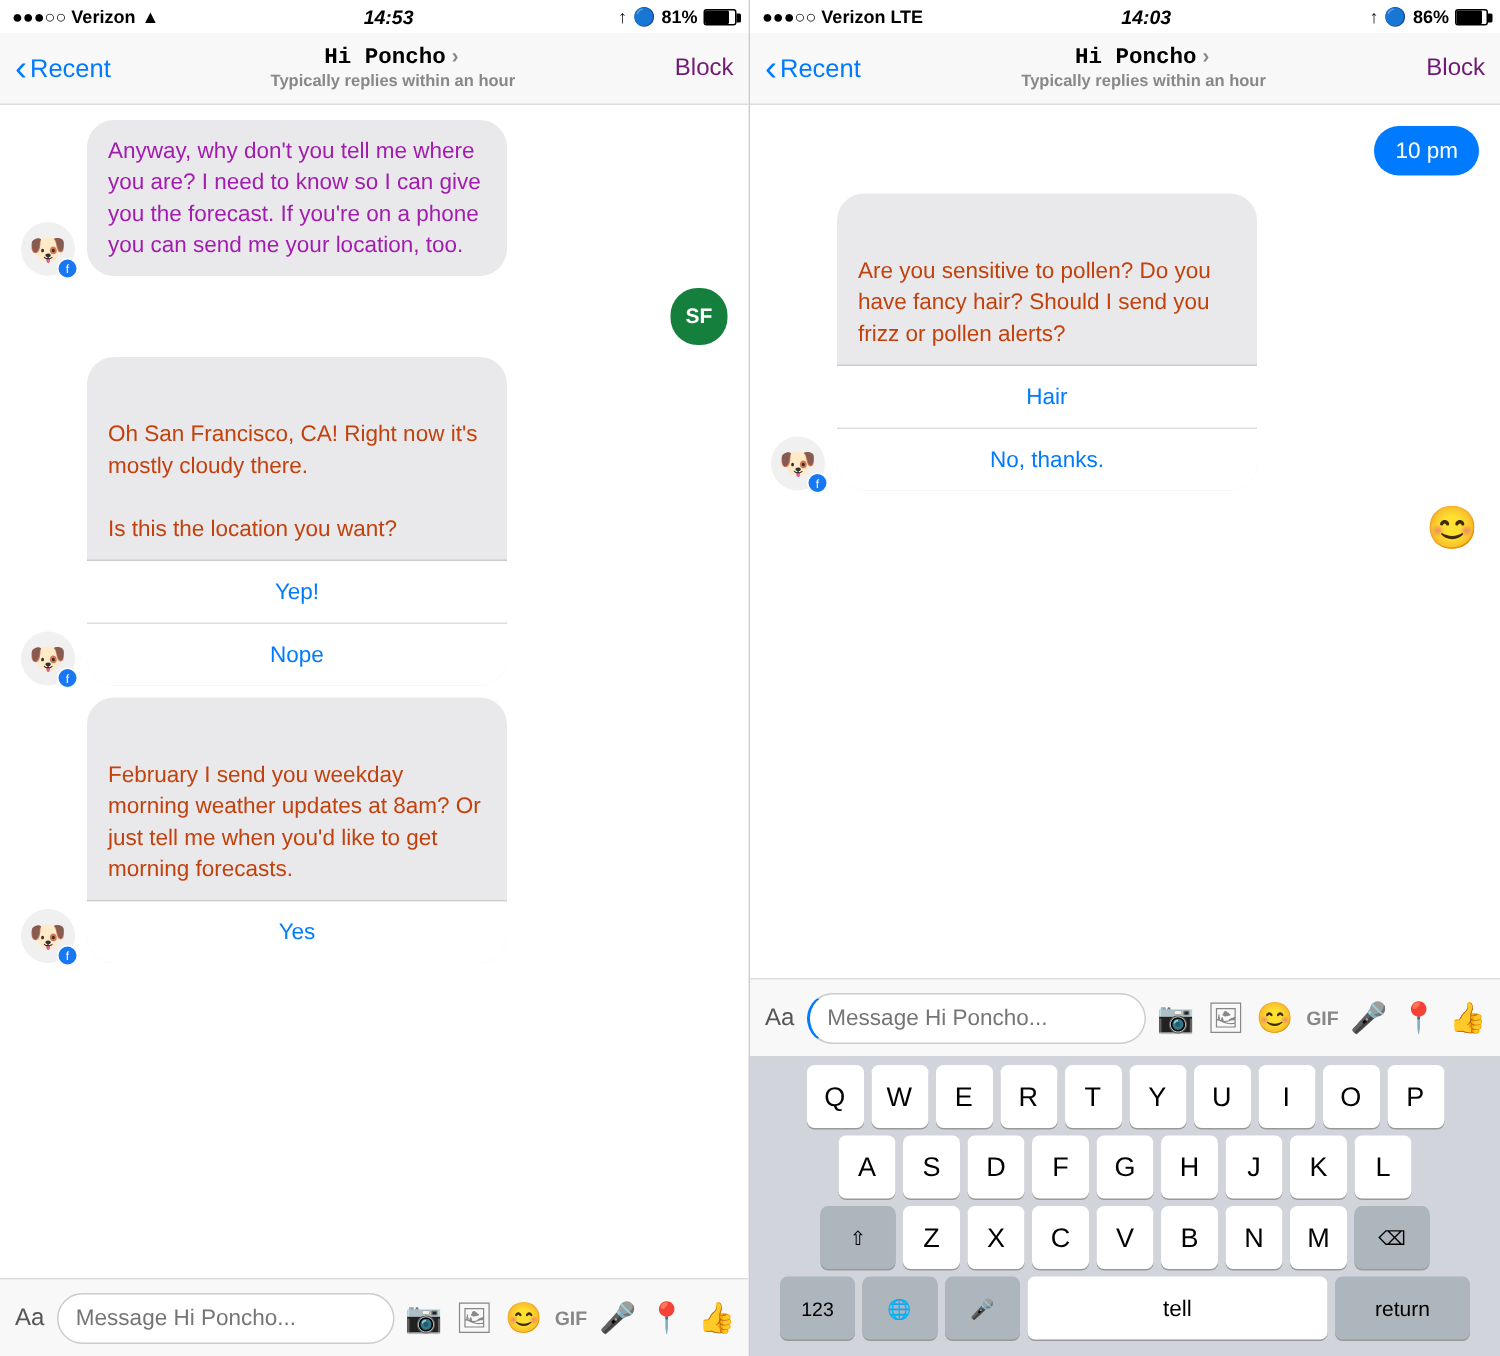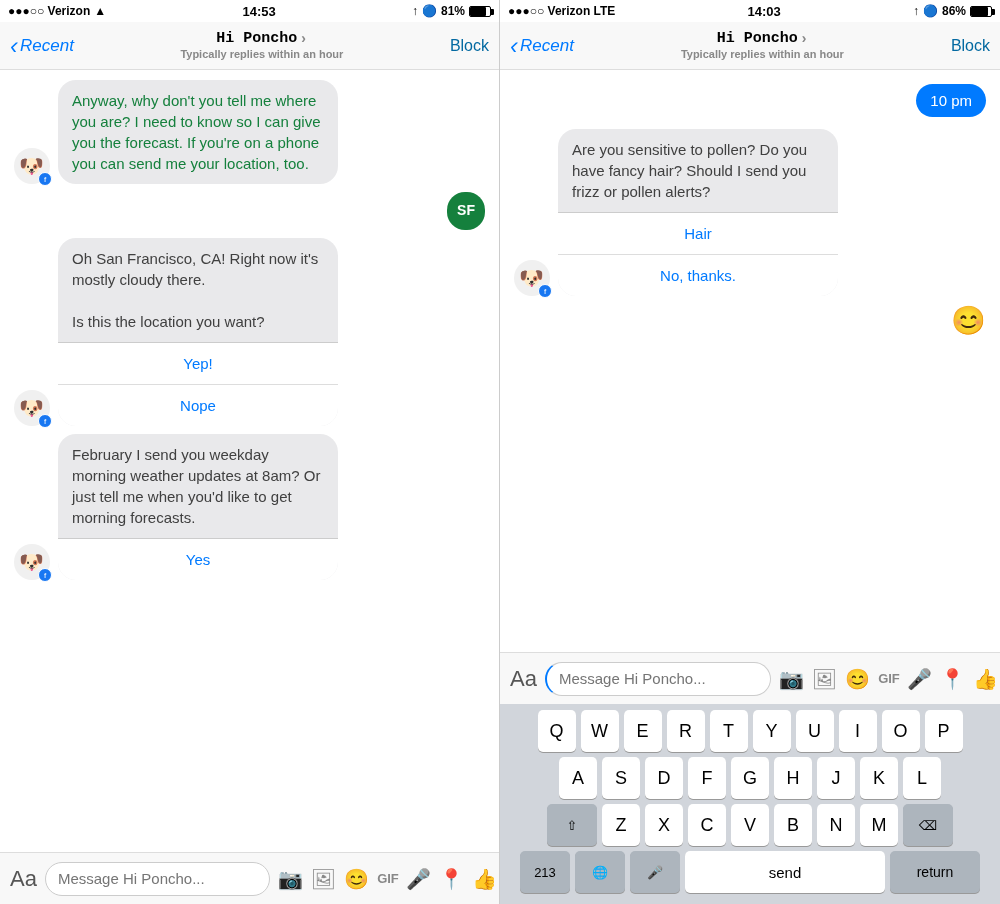--- a/index.html
+++ b/index.html
@@ -29,42 +29,41 @@
       background: #fff;
       display: flex;
       align-items: center;
       justify-content: space-between;
       padding: 0 8px;
       font-size: 12px;
       font-weight: 600;
       flex-shrink: 0;
     }
     .status-bar .left { display: flex; align-items: center; gap: 4px; }
-    .status-bar .center { font-size: 13px; font-weight: 600; }
+    .status-bar .center { font-size: 13px; font-weight: 600; font-style: italic; }
     .status-bar .right { display: flex; align-items: center; gap: 4px; font-size: 12px; }
 
     
     .nav-bar {
       height: 48px;
       background: #f8f8f8;
       border-bottom: 1px solid #ddd;
       display: flex;
       align-items: center;
       justify-content: space-between;
       padding: 0 10px;
       flex-shrink: 0;
     }
     .nav-back {
       color: #007aff;
       font-size: 17px;
       display: flex;
       align-items: center;
       gap: 2px;
       cursor: pointer;
-      font-style: italic;
     }
     .nav-back::before { content: '‹'; font-size: 24px; line-height: 1; }
     .nav-center {
       display: flex;
       flex-direction: column;
       align-items: center;
       line-height: 1.2;
     }
     .nav-title {
       font-size: 15px;
@@ -75,21 +74,21 @@
       gap: 2px;
       font-family: Liberation Mono, monospace;
     }
     .nav-title::after { content: ' ›'; font-size: 14px; color: #888; }
     .nav-subtitle {
       font-size: 11px;
       color: #888;
       font-weight: bold;
     }
     .nav-action {
-      color: #0369a1;
+      color: #701a75;
       font-size: 16px;
       cursor: pointer;
     }
 
     
     .chat-area {
       flex: 1;
       overflow-y: auto;
       padding: 10px 14px;
       background: #fff;
@@ -135,21 +134,21 @@
       border: 1px solid white;
     }
 
     .bubble {
       max-width: 280px;
       background: #e9e9eb;
       border-radius: 18px;
       padding: 10px 14px;
       font-size: 15px;
       line-height: 1.4;
-      color: #15803d;
+      color: #a21caf;
     }
     .bubble.sent {
       background: #15803d;
       color: white;
       border-radius: 18px;
       width: 38px;
       height: 38px;
       display: flex;
       align-items: center;
       justify-content: center;
@@ -159,22 +158,23 @@
 
     .choices-bubble {
       max-width: 280px;
       background: #e9e9eb;
       border-radius: 18px;
       overflow: hidden;
       font-size: 15px;
     }
     .choice-msg {
       padding: 10px 14px;
-      color: #404040;
+      color: #c2410c;
       line-height: 1.4;
+      margin-top: 31px;
     }
     .choice-divider { height: 1px; background: #ccc; }
     .choice-btn {
       padding: 12px 14px;
       text-align: center;
       color: #007aff;
       cursor: pointer;
       background: #fff;
     }
     .choice-btn:not(:last-child) { border-bottom: 1px solid #ddd; }
@@ -184,21 +184,21 @@
       height: 52px;
       border-top: 1px solid #ddd;
       display: flex;
       align-items: center;
       padding: 6px 10px;
       gap: 8px;
       background: #f8f8f8;
       flex-shrink: 0;
     }
     .input-aa {
-      font-size: 22px;
+      font-size: 16px;
       color: #555;
       font-weight: 400;
     }
     .input-field {
       flex: 1;
       height: 34px;
       border: 1px solid #ccc;
       border-radius: 17px;
       padding: 0 12px;
       font-size: 15px;
@@ -469,20 +469,20 @@
       <div class="kb-key">X</div>
       <div class="kb-key">C</div>
       <div class="kb-key">V</div>
       <div class="kb-key">B</div>
       <div class="kb-key">N</div>
       <div class="kb-key">M</div>
       <div class="kb-key special">⌫</div>
     </div>
 
     <div class="kb-row">
-      <div class="kb-key special">213</div>
+      <div class="kb-key special">123</div>
       <div class="kb-key special">🌐</div>
       <div class="kb-key special">🎤</div>
-      <div class="kb-key space">send</div>
+      <div class="kb-key space">tell</div>
       <div class="kb-key special return-key">return</div>
     </div>
   </div>
 </div>
 
 </body></html>

